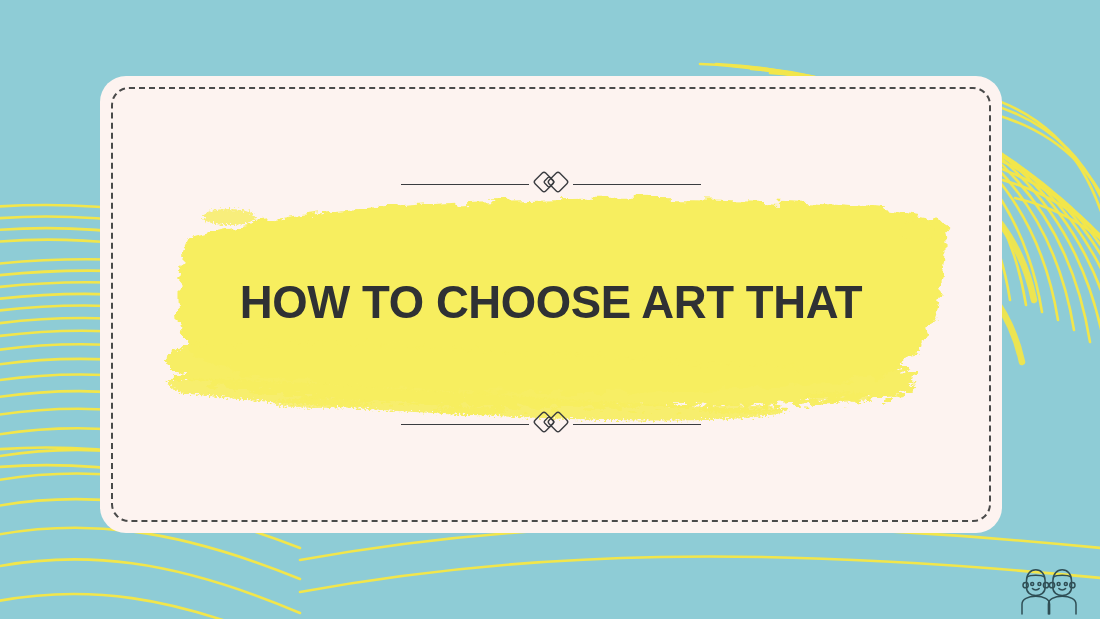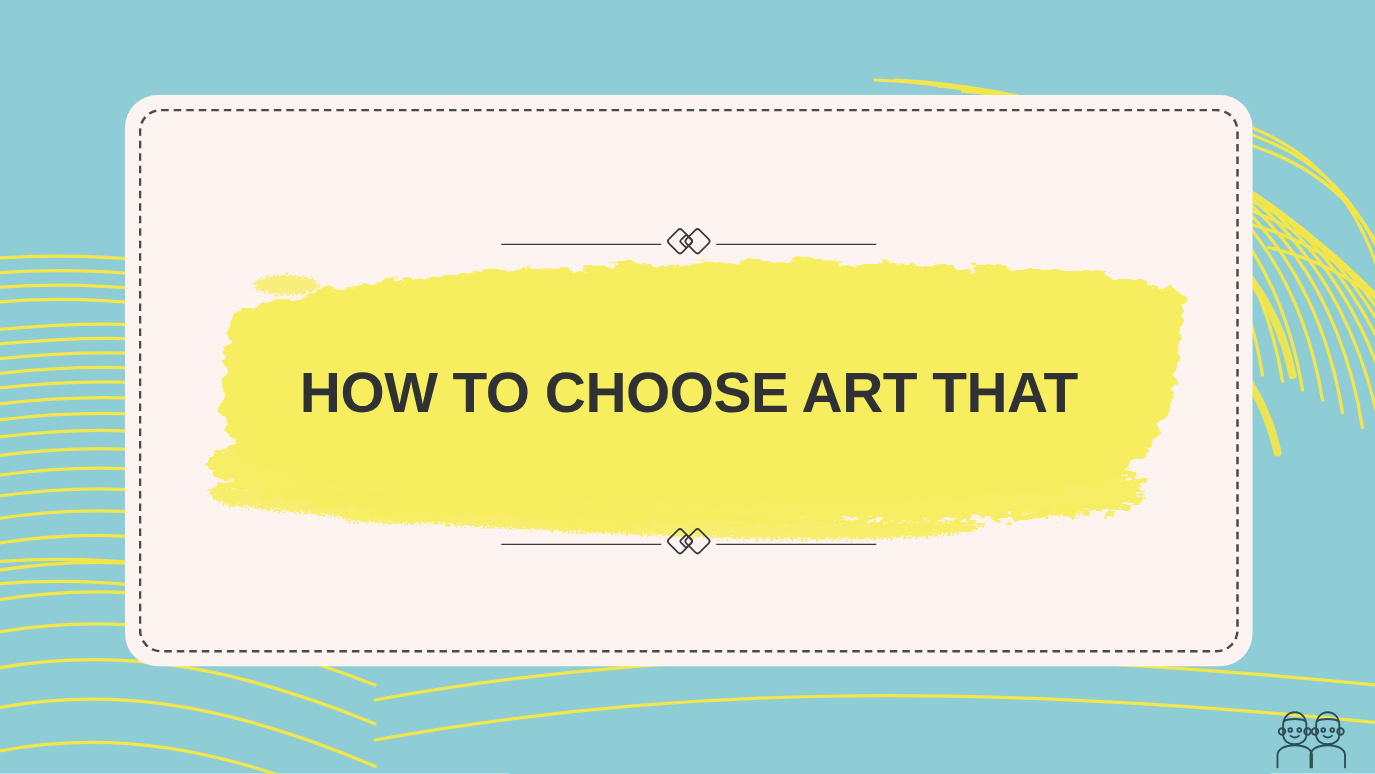--- a/index.html
+++ b/index.html
@@ -47,21 +47,21 @@
     bottom: 11px;
     border: 2.2px dashed #4A4A4A;
     border-radius: 18px;
     pointer-events: none;
   }
 
   
   #title-block {
     position: absolute;
     left: 0;
-    top: 12px;
+    top: 1px;
     width: 100%;
     height: 100%;
     display: flex;
     align-items: center;
     justify-content: center;
   }
 
   #brush-wrap {
     position: relative;
     width: 760px;

